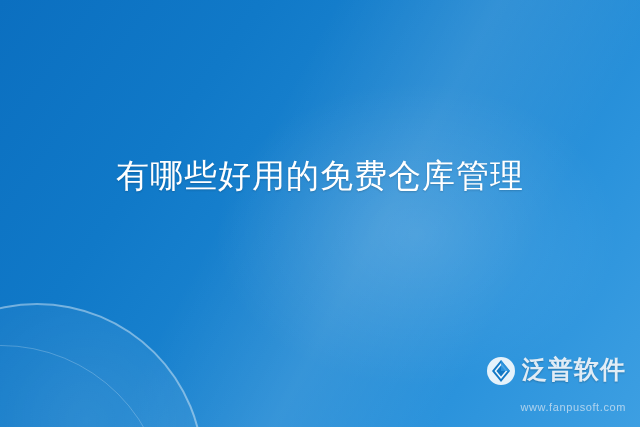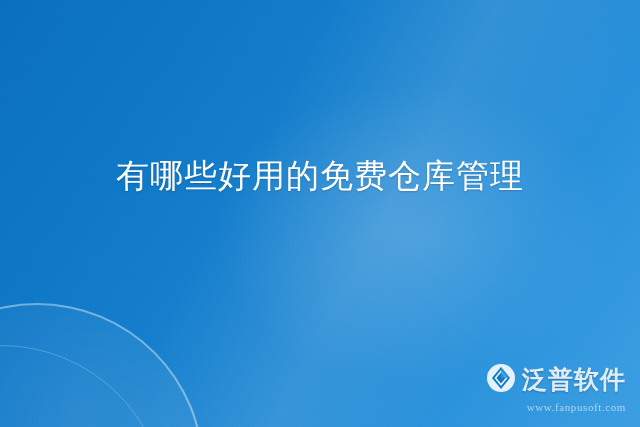--- a/index.html
+++ b/index.html
@@ -83,43 +83,43 @@
     position: absolute;
     right: 14px;
     bottom: 14px;
     display: flex;
     flex-direction: column;
     align-items: flex-end;
     opacity: 0.92;
   }
   .wm-row {
     display: flex;
-    align-items: flex-start;
+    align-items: flex-end;
     gap: 6px;
   }
   .wm-mark {
     width: 30px;
     height: 30px;
     position: relative;
     flex: 0 0 auto;
   }
   .wm-name {
     color: #f0f4f8;
     font-size: 25px;
     font-weight: bold;
     letter-spacing: 1px;
     font-family: "DejaVu Sans", "Liberation Sans", sans-serif;
     text-shadow: 0 1px 2px rgba(0,0,0,0.25);
   }
   .wm-url {
-    margin-top: 5px;
+    margin-top: 15px;
     color: #cfe2f2;
     font-size: 11px;
     letter-spacing: 0.6px;
-    font-family: Liberation Serif, serif;
+    font-family: Liberation Sans, sans-serif;
     opacity: 0.85;
   }
 </style>
 </head>
 <body>
 
 <div class="slide">
 
   <div class="light-band"></div>
   <div class="glow"></div>

